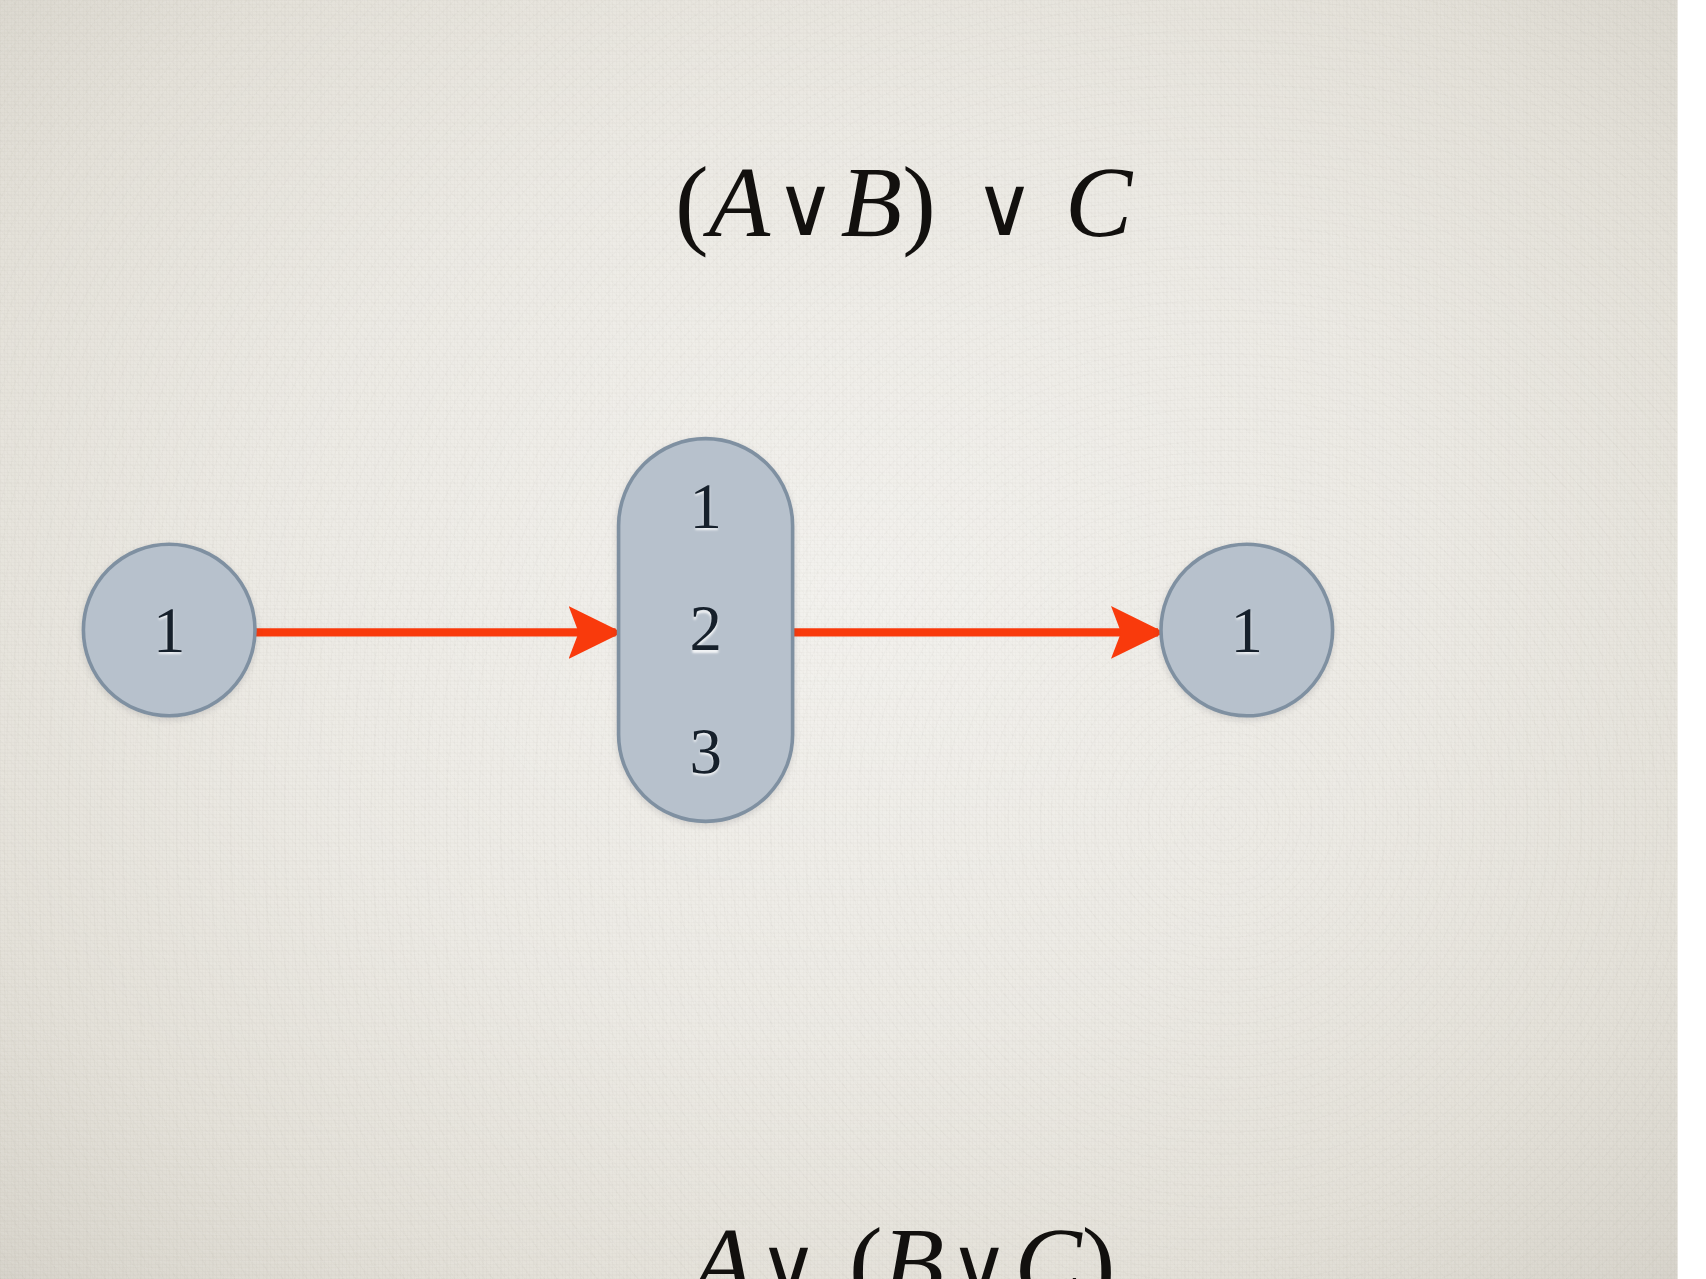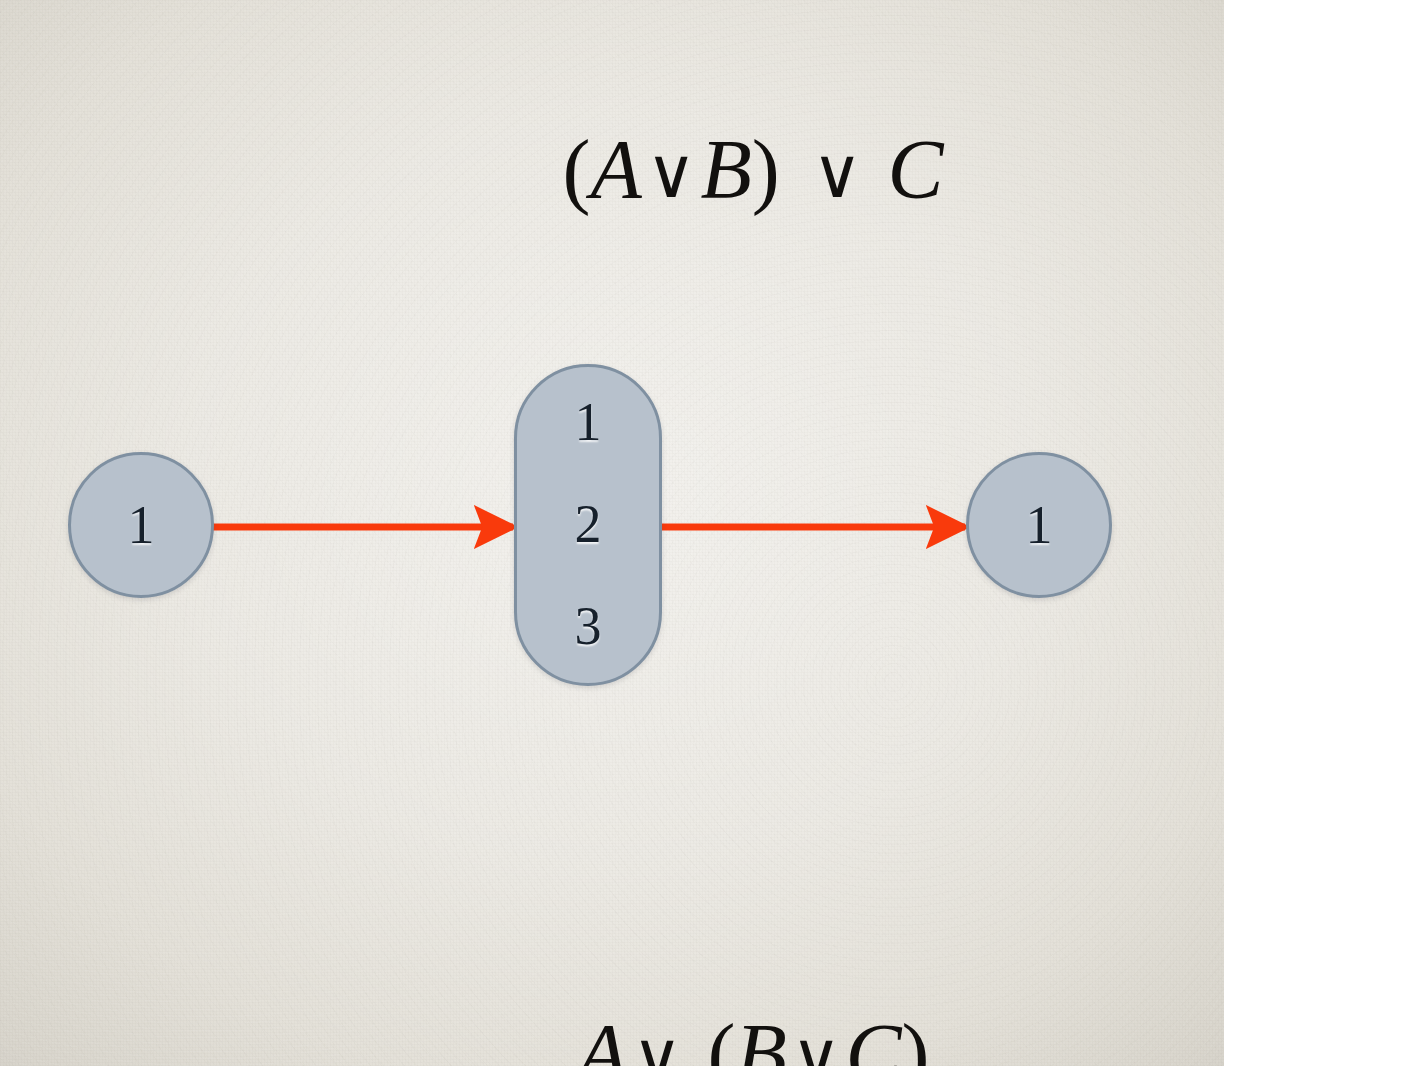--- a/index.html
+++ b/index.html
@@ -5,21 +5,21 @@
 <style>
   html, body {
     margin: 0;
     padding: 0;
     background: #ffffff;
   }
 
   
   #slide {
     position: relative;
-    width: 1224px;
+    width: 1398px;
     height: 1066px;
     overflow: hidden;
     
     background-color: #e4e1d9;
     background-image:
       radial-gradient(ellipse 78% 78% at 50% 46%,
         rgba(255,255,255,0.55) 0%,
         rgba(255,255,255,0.30) 45%,
         rgba(255,255,255,0.00) 72%,
         rgba(120,112,98,0.10) 92%,

